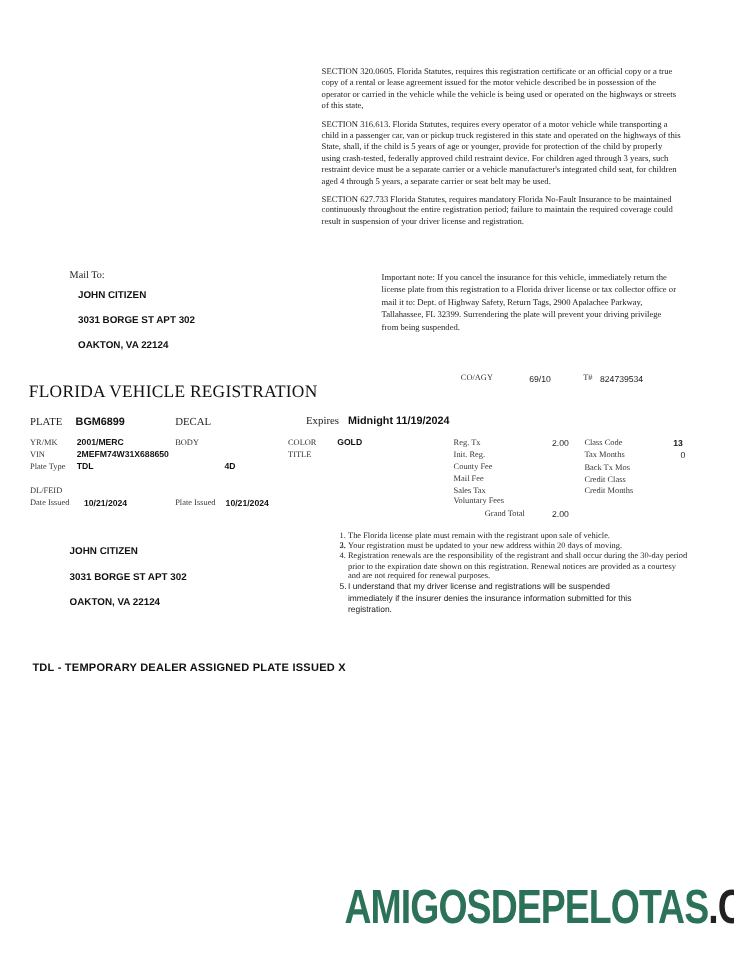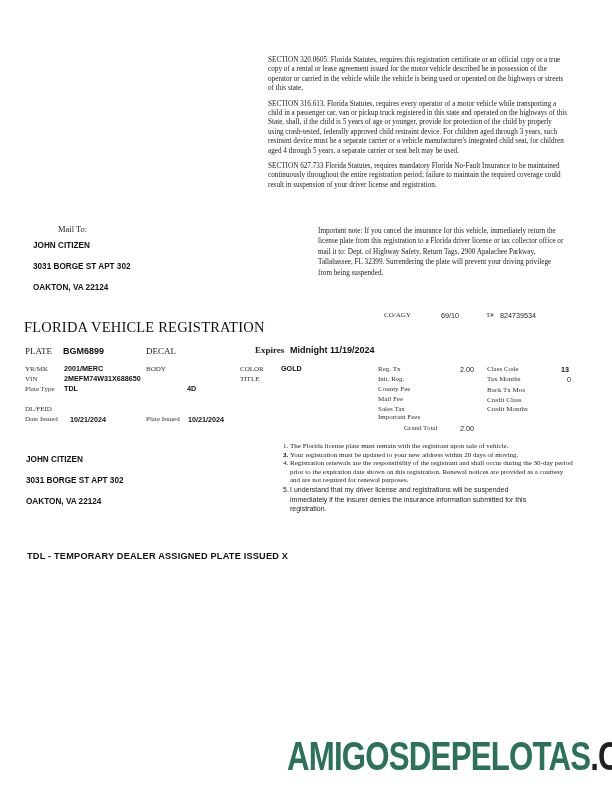--- a/index.html
+++ b/index.html
@@ -12,21 +12,21 @@
     .serif { font-family: "Liberation Serif", serif; }
     .para {
       font-family: "Liberation Serif", serif; font-size: 7.2px; line-height: 9.4px;
       color: #222; margin: 0;
     }
     .info-title {
       font-family: "Liberation Sans", sans-serif; font-size: 7.4px; color: #222;
       text-align: center;
     }
     .mail-to { font-family: "Liberation Serif", serif; font-size: 8.5px; color: #222; }
-    .addr { font-family: "Liberation Sans", sans-serif; font-weight: bold; font-size: 8.2px; color: #111; }
+    .addr { font-family: "Liberation Sans", sans-serif; font-weight: bold; font-size: 8.2px; color: #111; margin-left: 32px; }
     .doc-title { font-family: "Liberation Serif", serif; font-size: 14.5px; letter-spacing: 0.2px; color: #111; }
     .lbl { font-family: "Liberation Serif", serif; font-size: 7px; color: #333; white-space: nowrap; }
     .lbl-lg { font-family: "Liberation Serif", serif; font-size: 9px; color: #222; white-space: nowrap; }
     .val { font-family: "Liberation Sans", sans-serif; font-weight: bold; font-size: 7.2px; color: #111; white-space: nowrap; }
     .val-lg { font-family: "Liberation Sans", sans-serif; font-weight: bold; font-size: 9px; color: #111; white-space: nowrap; }
     .val-plain { font-family: "Liberation Sans", sans-serif; font-size: 7.2px; color: #222; white-space: nowrap; }
     .num { font-family: "Liberation Sans", sans-serif; font-size: 7.2px; color: #222; text-align: right; width: 30px; }
     .list { font-family: "Liberation Serif", serif; font-size: 7px; line-height: 8.6px; color: #222; margin: 0; padding: 0; list-style: none; }
     .list li { position: relative; padding-left: 7px; }
     .list li .n { position: absolute; left: 0; top: 0; }
@@ -60,21 +60,21 @@
 <div class="abs val-plain" style="left:441px; top:311px;">69/10</div>
 <div class="abs lbl" style="left:486px; top:311px;">T#</div>
 <div class="abs val-plain" style="left:500px; top:311px;">824739534</div>
 
 <div class="abs doc-title" style="left:24px; top:319px;">FLORIDA VEHICLE REGISTRATION</div>
 
 <div class="abs lbl-lg" style="left:25px; top:346px;">PLATE</div>
 <div class="abs val-lg" style="left:63px; top:346px;">BGM6899</div>
 <div class="abs lbl-lg" style="left:146px; top:346px;">DECAL</div>
 <div class="abs val-lg" style="left:185px; top:346px;"></div>
-<div class="abs lbl-lg" style="left:255px; top:345px;font-weight:bold;">Expires</div>
+<div class="abs lbl-lg" style="left:255px; top:345px;">Expires</div>
 <div class="abs val-lg" style="left:290px; top:345px;">Midnight 11/19/2024</div>
 
 <div class="abs lbl" style="left:25px; top:365px;">YR/MK</div>
 <div class="abs val" style="left:64px; top:364px;">2001/MERC</div>
 <div class="abs lbl" style="left:146px; top:365px;">BODY</div>
 <div class="abs val" style="left:187px; top:364px;margin-top:20px;">4D</div>
 <div class="abs lbl" style="left:240px; top:365px;">COLOR</div>
 <div class="abs val" style="left:281px; top:364px;">GOLD</div>
 
 <div class="abs lbl" style="left:25px; top:375px;">VIN</div>
@@ -97,21 +97,21 @@
   <div class="abs lbl" style="left:0; top:0;">Reg. Tx</div>
   <div class="abs num" style="left:66px; top:0;">2.00</div>
   <div class="abs lbl" style="left:0; top:10px;">Init. Reg.</div>
   <div class="abs num" style="left:66px; top:10px;"></div>
   <div class="abs lbl" style="left:0; top:20px;">County Fee</div>
   <div class="abs num" style="left:66px; top:20px;"></div>
   <div class="abs lbl" style="left:0; top:30px;">Mail Fee</div>
   <div class="abs num" style="left:66px; top:30px;"></div>
   <div class="abs lbl" style="left:0; top:40px;">Sales Tax</div>
   <div class="abs num" style="left:66px; top:40px;"></div>
-  <div class="abs lbl" style="left:0; top:48px;">Important Fees</div>
+  <div class="abs lbl" style="left:0; top:48px;">Voluntary Fees</div>
   <div class="abs num" style="left:66px; top:48px;"></div>
   <div class="abs lbl" style="left:0; top:59px;padding-left:26px;">Grand Total</div>
   <div class="abs num" style="left:66px; top:59px;">2.00</div>
 </div>
 
 <div class="abs" style="left:487px; top:365px; width:100px;">
   <div class="abs lbl" style="left:0; top:0;">Class Code</div>
   <div class="abs val" style="left:74px; top:0;">13</div>
   <div class="abs lbl" style="left:0; top:10px;">Tax Months</div>
   <div class="abs val-plain" style="left:80px; top:10px;">0</div>

